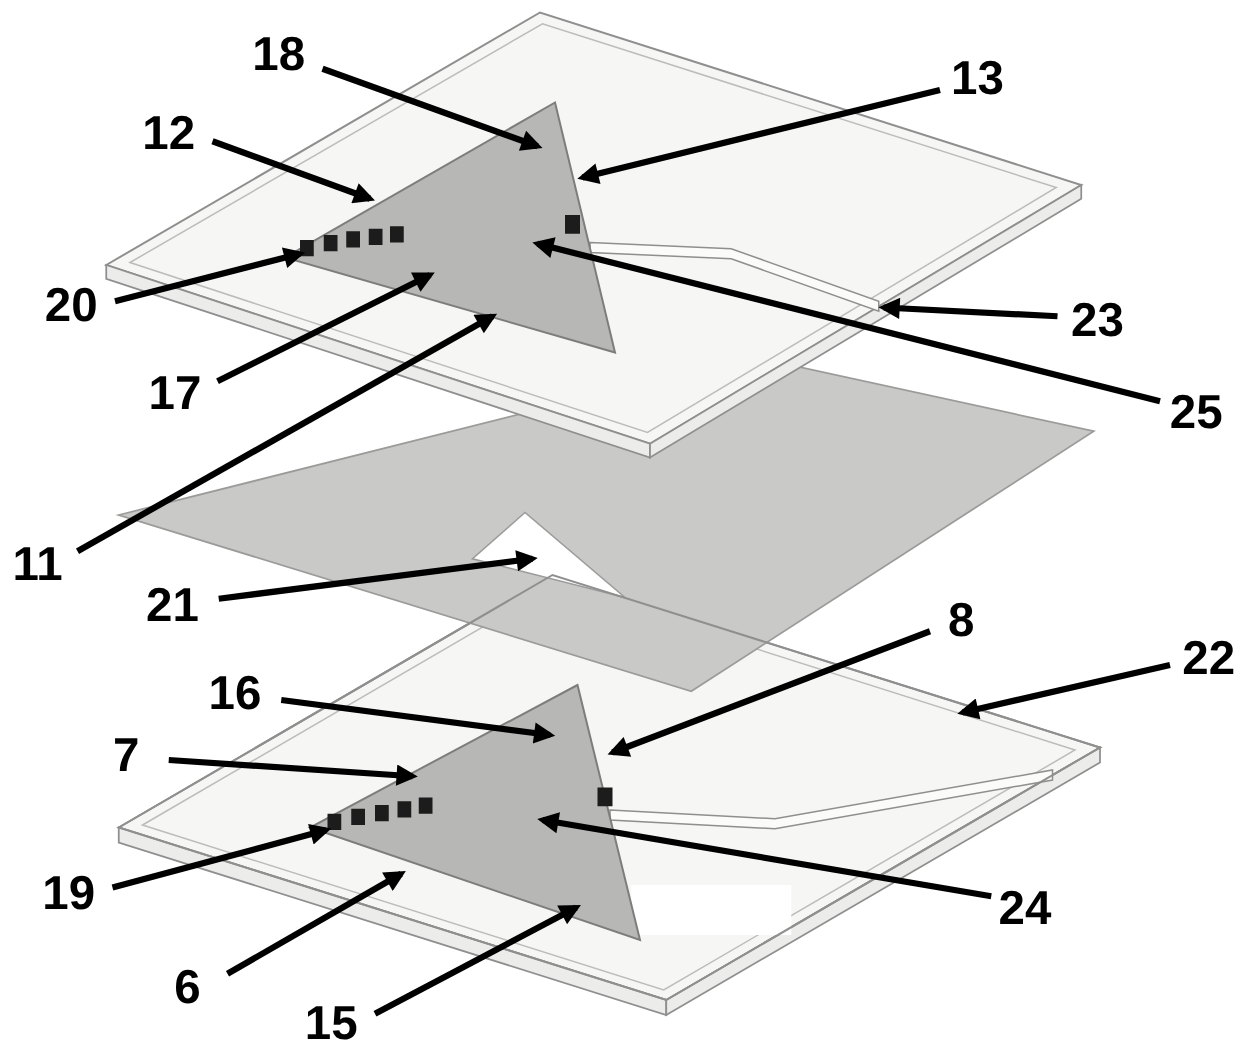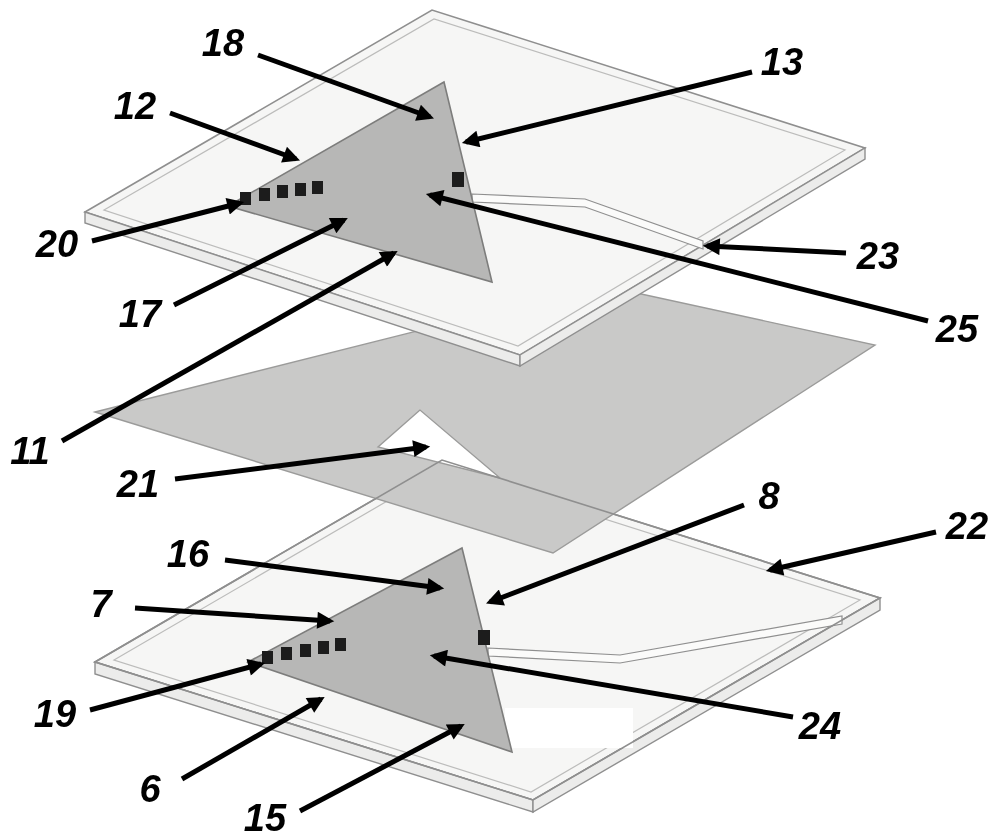--- a/index.html
+++ b/index.html
@@ -7,21 +7,20 @@
     padding: 0;
     background: #ffffff;
   }
   .stage {
     position: relative;
     width: 1000px;
     height: 838px;
     background: var(--bg, #ffffff);
     overflow: hidden;
     font-family: "Liberation Sans", "DejaVu Sans", sans-serif;
-    font-style: italic;
   }
   svg { display: block; }
 
   .substrate {
     fill: var(--substrate-fill, #f6f6f5);
     stroke: var(--substrate-stroke, #8f8f8f);
     stroke-width: 1.6;
   }
   .substrate-side {
     fill: var(--substrate-side-fill, #ececeb);

